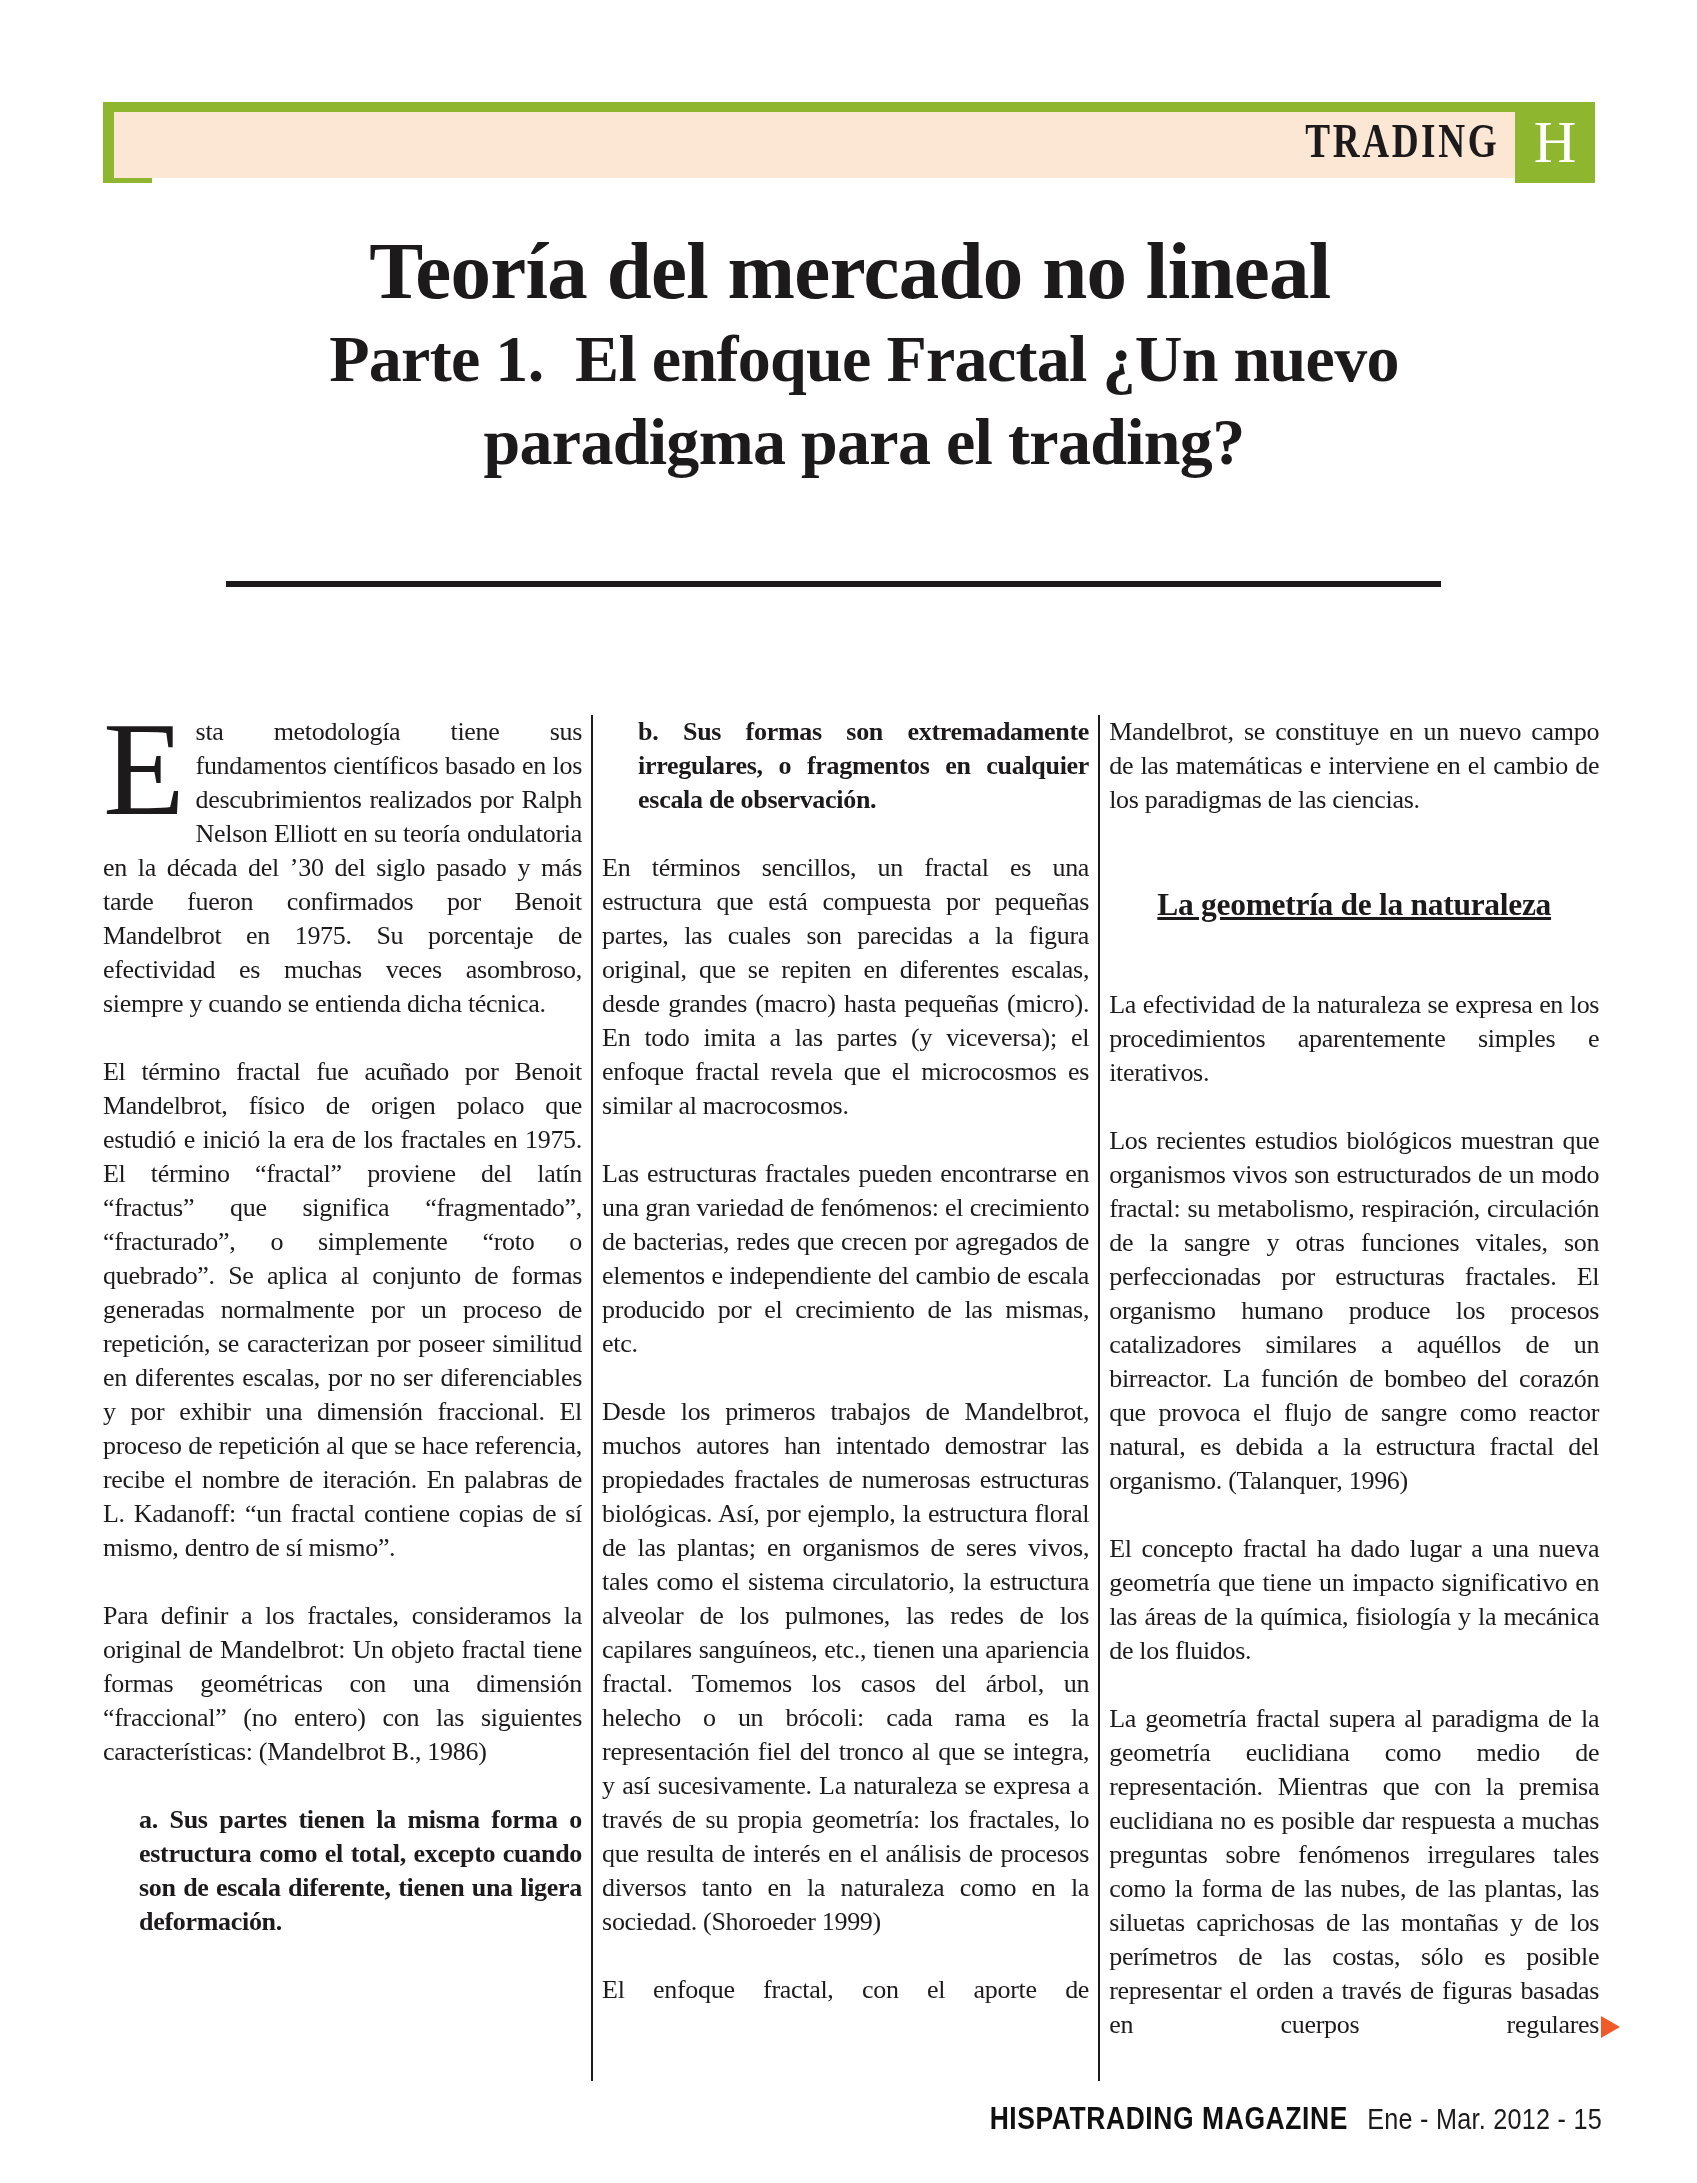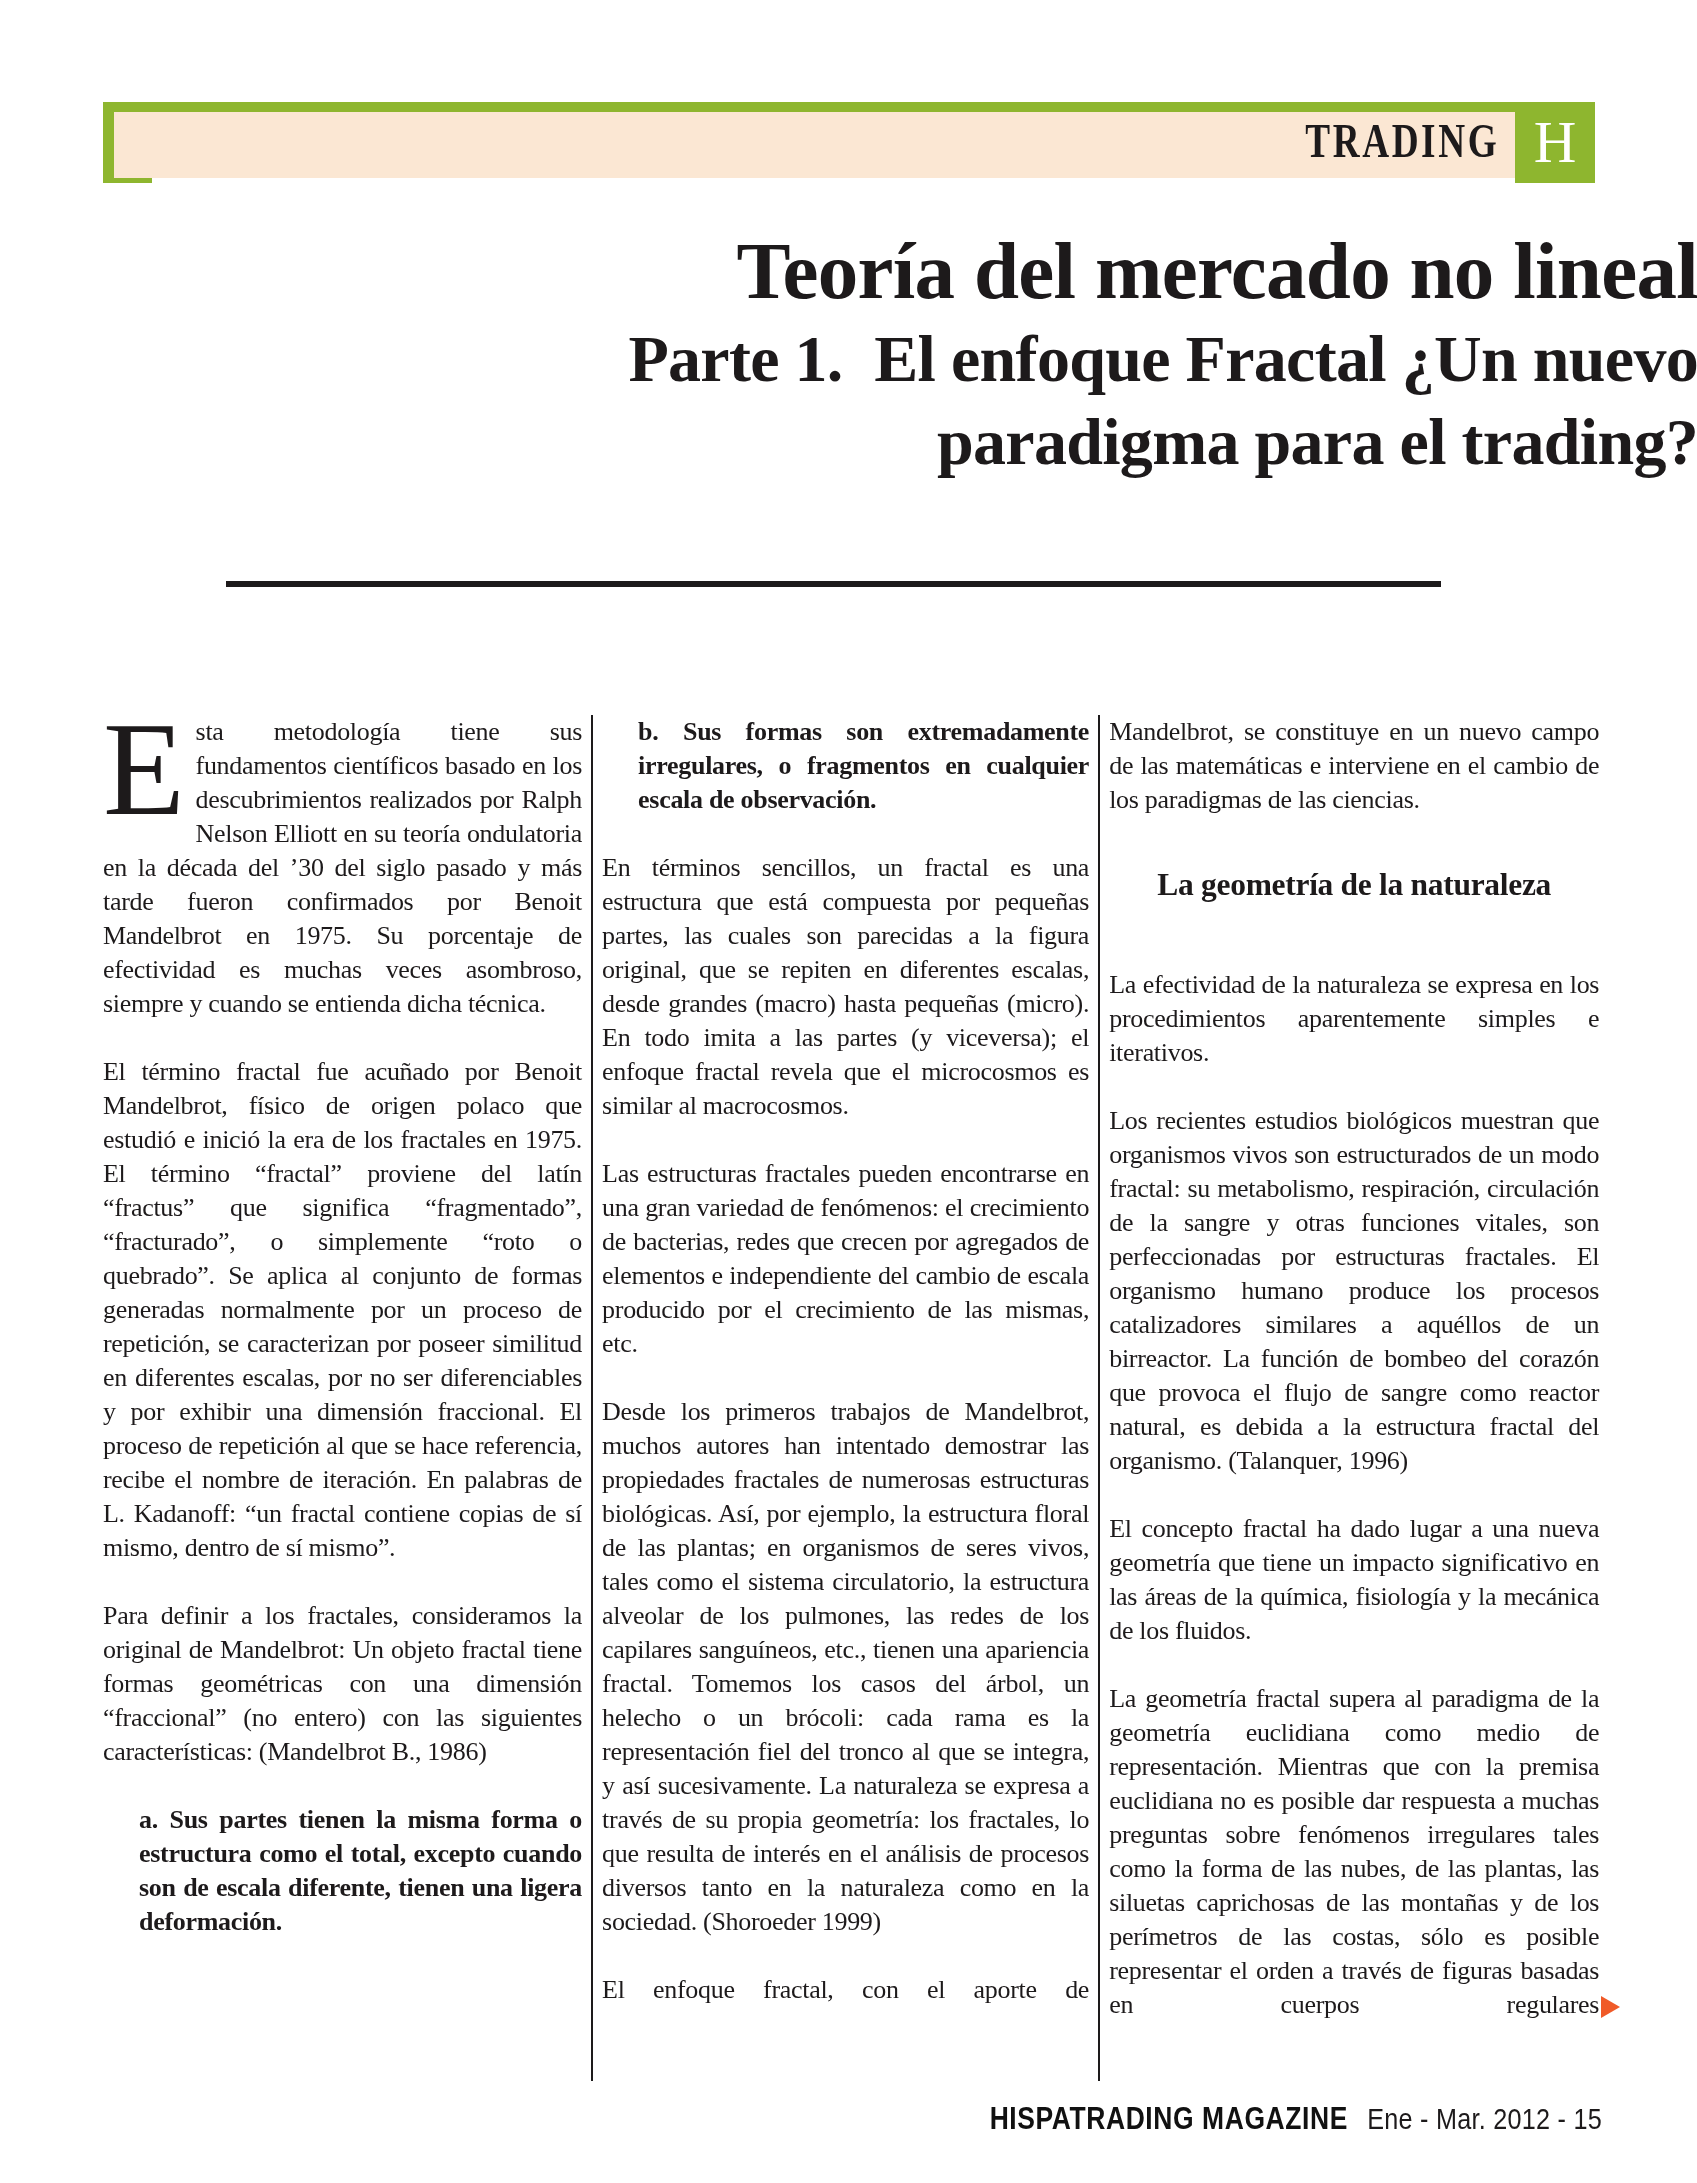--- a/index.html
+++ b/index.html
@@ -34,21 +34,21 @@
   .section-label {
     position: absolute; right: 96px; top: 50%;
     transform: translateY(-54%) scaleX(0.76);
     transform-origin: right center;
     font-family: "Liberation Serif", serif;
     font-weight: 700; font-size: 49px; letter-spacing: 3.4px;
     color: #1d1a1b; white-space: nowrap;
   }
 
   
-  .title-block { position: absolute; left: 2px; right: 0; top: 226px; text-align: right; }
+  .title-block { position: absolute; left: 2px; right: 0; top: 226px; text-align: center; }
   .title-main {
     font-weight: 700; font-size: 81px; line-height: 1.12;
     letter-spacing: -0.7px;
   }
   .title-sub {
     font-weight: 700; font-size: 66px; line-height: 1.26;
     letter-spacing: -0.7px; white-space: pre-wrap; margin-left: 28px;
   }
 
   .title-rule {
@@ -78,21 +78,21 @@
     font-size: 134px; line-height: 101px;
     padding: 4.1px 11px 0 0;
     font-weight: 400;
   }
 
   .col-heading {
     font-weight: 700; font-size: 31.5px; line-height: 1.15;
     text-align: center; letter-spacing: -0.3px;
   }
   .col-1 .col-heading { margin: 41px 0 40px 0; }
-  .col-3 .col-heading { margin: 50px 0 65px 0; }
+  .col-3 .col-heading { margin: 70px 0 65px 0; text-decoration: underline; }
 
   .list-item { margin-left: 36px !important; font-weight: bold; }
 
   .spread { text-align-last: justify; }
 
   .p-wrap { position: relative; }
   .continuation-arrow {
     position: absolute; right: -20.5px; bottom: 4.1px;
     width: 0; height: 0;
     border-top: 11.6px solid transparent;

